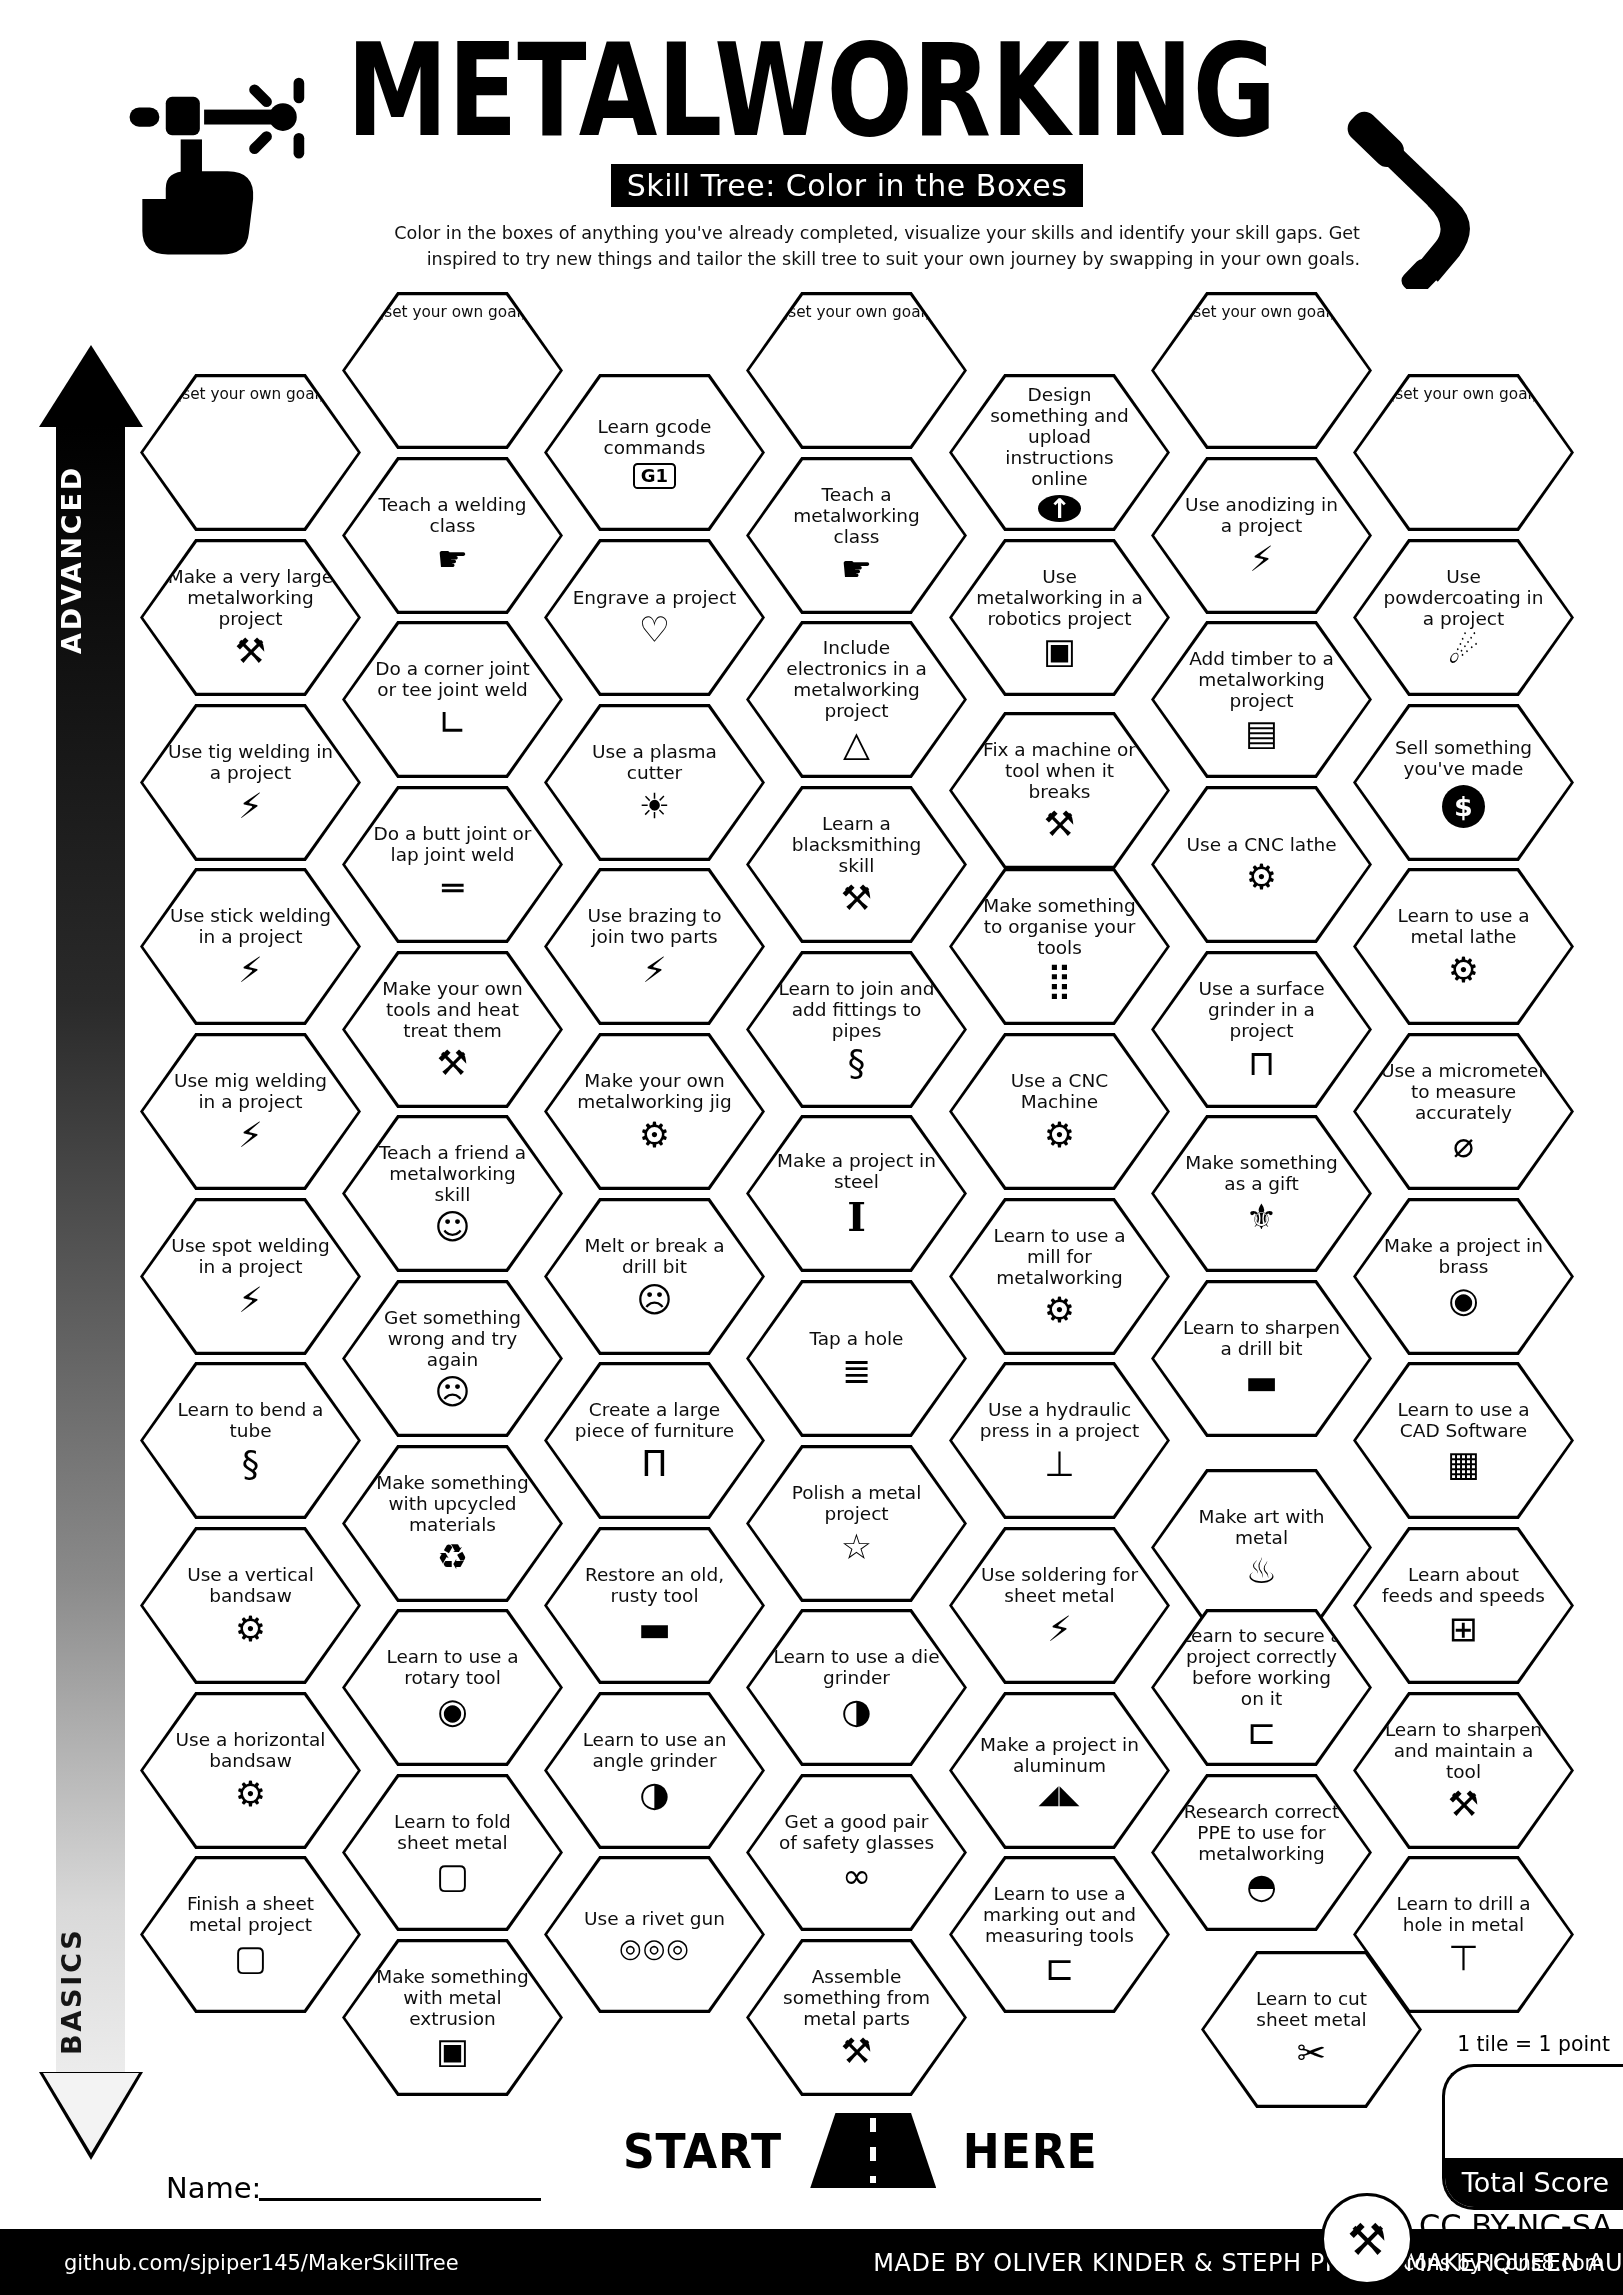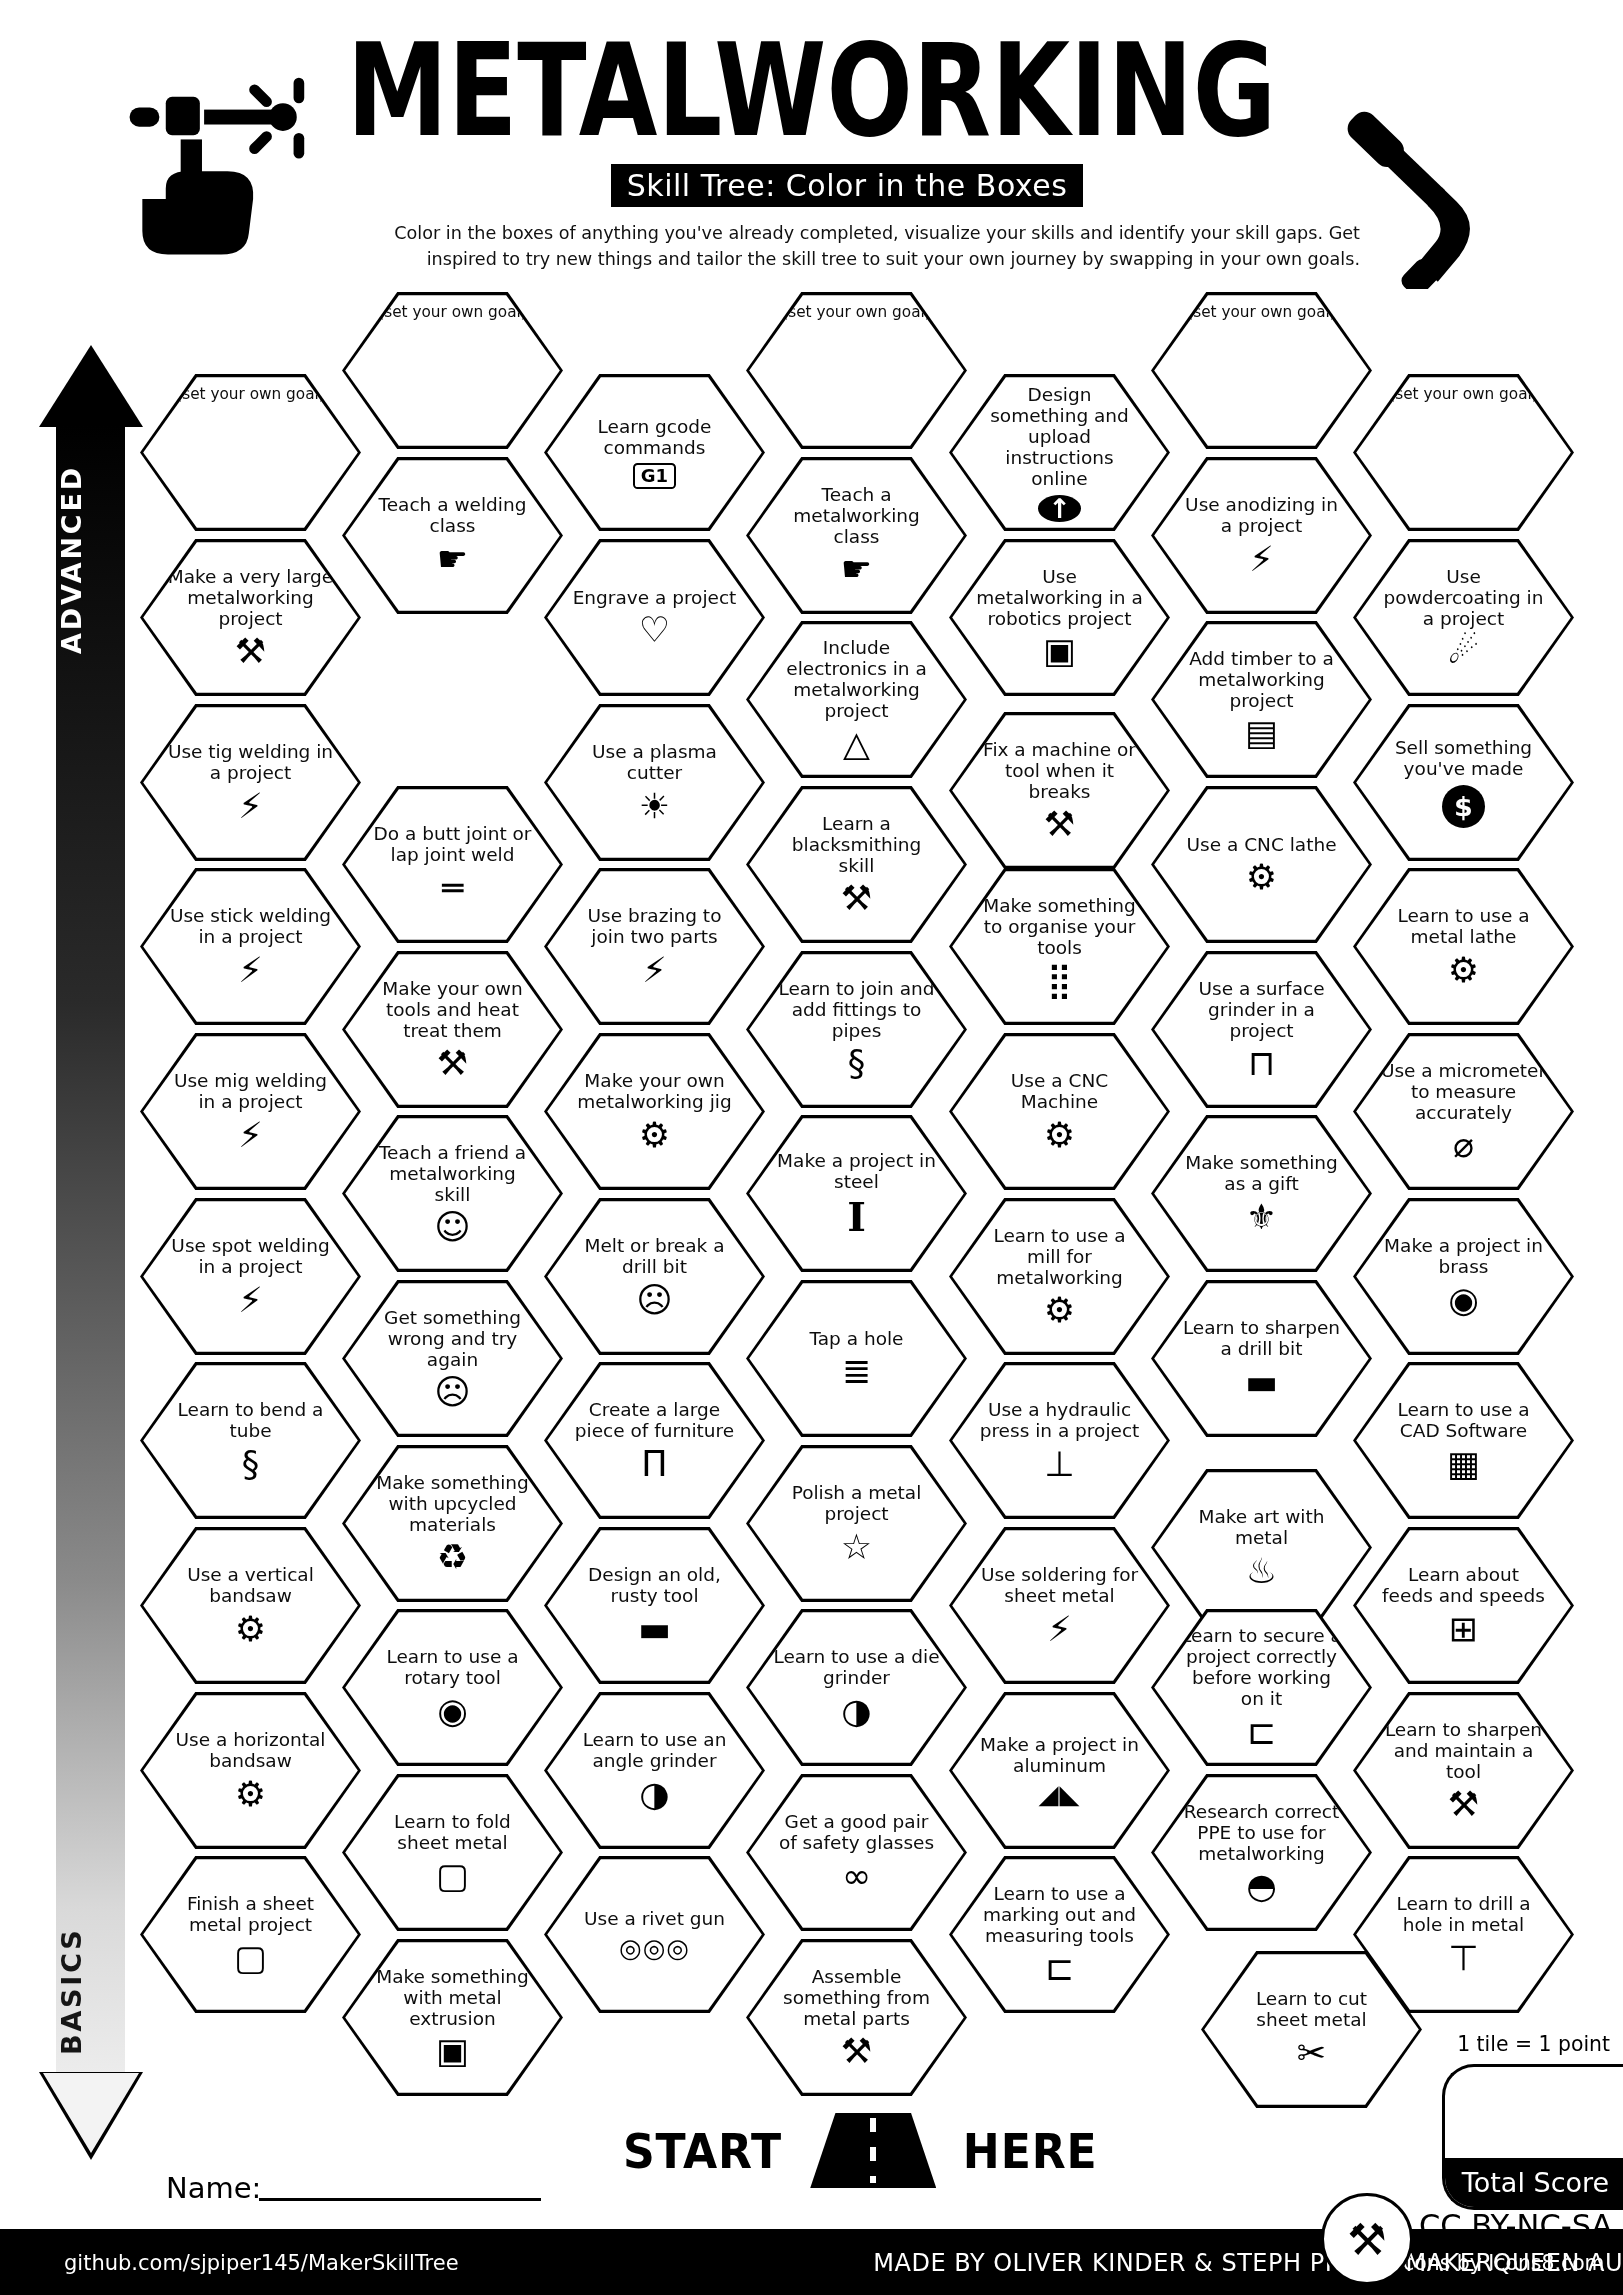--- a/index.html
+++ b/index.html
@@ -208,20 +208,28 @@
         </div>
       </div>
       <div class="hex" style="left: 342px; top: 457px;">
         <div class="hex-inner">
           <div class="hex-content">
             <div class="hex-label">Teach a welding class</div>
             <div class="hex-icon">☛</div>
           </div>
         </div>
       </div>
+      <div class="hex" style="left: 342px; top: 621px;">
+        <div class="hex-inner">
+          <div class="hex-content">
+            <div class="hex-label">Do a corner joint or tee joint weld</div>
+            <div class="hex-icon">∟</div>
+          </div>
+        </div>
+      </div>
       <div class="hex" style="left: 342px; top: 786px;">
         <div class="hex-inner">
           <div class="hex-content">
             <div class="hex-label">Do a butt joint or lap joint weld</div>
             <div class="hex-icon">═</div>
           </div>
         </div>
       </div>
       <div class="hex" style="left: 342px; top: 951px;">
         <div class="hex-inner">
@@ -331,21 +339,21 @@
         <div class="hex-inner">
           <div class="hex-content">
             <div class="hex-label">Create a large piece of furniture</div>
             <div class="hex-icon">Π</div>
           </div>
         </div>
       </div>
       <div class="hex" style="left: 544px; top: 1527px;">
         <div class="hex-inner">
           <div class="hex-content">
-            <div class="hex-label">Design an old, rusty tool</div>
+            <div class="hex-label">Restore an old, rusty tool</div>
             <div class="hex-icon">▬</div>
           </div>
         </div>
       </div>
       <div class="hex" style="left: 544px; top: 1692px;">
         <div class="hex-inner">
           <div class="hex-content">
             <div class="hex-label">Learn to use an angle grinder</div>
             <div class="hex-icon">◑</div>
           </div>

